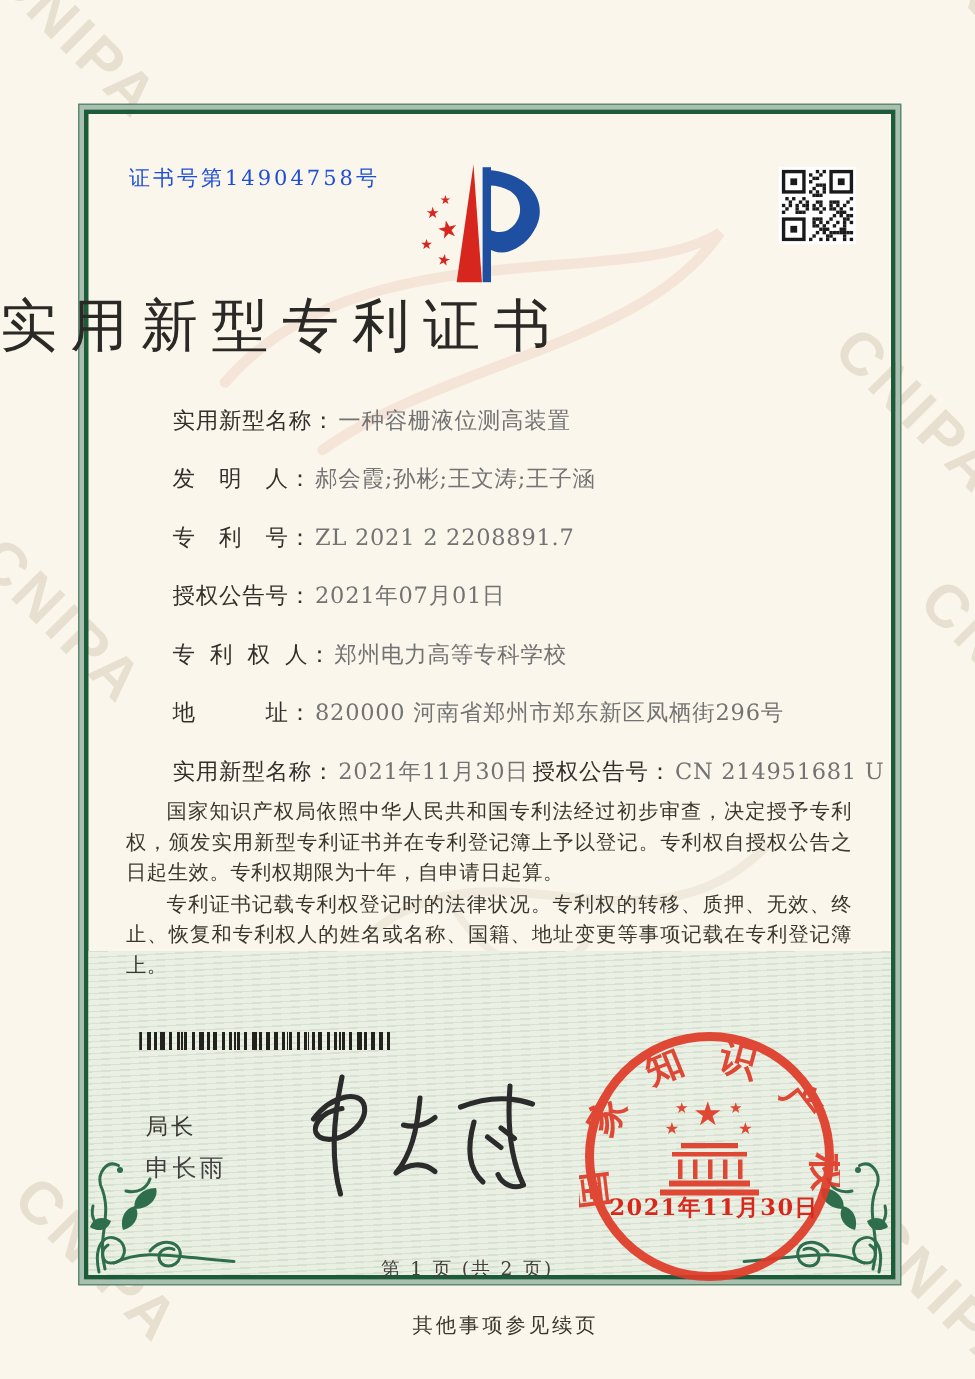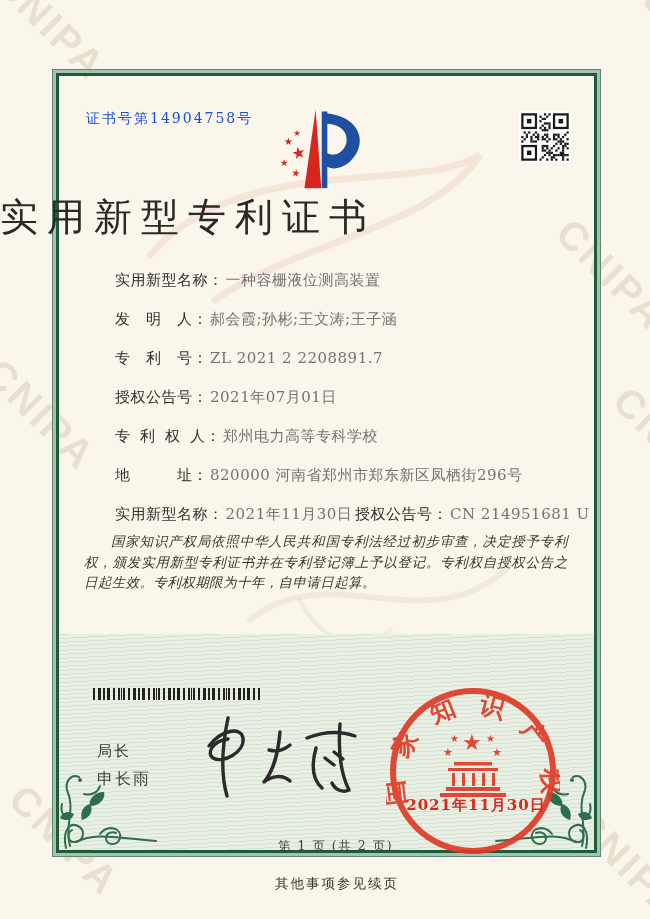--- a/index.html
+++ b/index.html
@@ -33,39 +33,39 @@
   .title{
     position:absolute;left:0;right:0;top:192px;text-align:left;
     font-size:38px;font-weight:400;letter-spacing:9px;color:#2b2925;z-index:2;
   }
   .field-row{position:absolute;left:90px;font-size:15px;letter-spacing:.5px;z-index:2;white-space:nowrap;}
   .field-label{color:#33302b;margin-left:25px;}
   .field-value{color:#737373;margin-left:2px;}
   .paragraphs{position:absolute;left:84px;top:531px;width:484px;z-index:2;}
   .paragraphs p{
     margin:0;font-size:13.5px;line-height:20.5px;letter-spacing:.4px;
-    text-indent:2em;text-align:justify;color:#3a372f;font-style:italic;
+    text-indent:2em;text-align:justify;color:#3a372f;
   }
   .barcode{
     position:absolute;left:93px;top:688px;width:167px;height:12px;z-index:3;
     background:
       repeating-linear-gradient(90deg,#23211e 0 2px,transparent 2px 5px),
       repeating-linear-gradient(90deg,#23211e 0 1px,transparent 1px 7px);
   }
   .signer-title{position:absolute;left:97px;top:742px;font-size:15px;color:#3a3832;z-index:3;letter-spacing:2px;}
   .signer-name{position:absolute;left:97px;top:769px;font-size:16px;color:#404040;z-index:3;letter-spacing:2px;}
   .signature-svg{position:absolute;left:183px;top:710px;z-index:3;}
   .seal-svg{position:absolute;left:386px;top:684px;z-index:5;opacity:.92;}
   .seal-date{
     position:absolute;left:394px;top:796px;width:164px;text-align:center;z-index:6;
     font-size:15px;font-weight:700;color:#d8281c;letter-spacing:1px;white-space:nowrap;
   }
   .page-indicator{
     position:absolute;left:53px;width:517px;top:838px;text-align:center;
-    font-size:12.5px;letter-spacing:1.5px;color:#44413a;z-index:4;margin-left:24px;
+    font-size:12.5px;letter-spacing:1.5px;color:#44413a;z-index:4;
   }
   .continuation-note{
     position:absolute;left:0;right:0;top:875px;text-align:center;
     font-size:13.5px;letter-spacing:2px;color:#3a372f;z-index:2;margin-left:24px;
   }
   .flourish{position:absolute;top:768px;z-index:2;}
   .flourish.left{left:58px;}
   .flourish.right{left:494px;transform:scaleX(-1);}
   .logo-svg{position:absolute;left:277px;top:104px;z-index:2;}
   .qr-svg{position:absolute;left:519px;top:111px;z-index:2;}
@@ -284,20 +284,21 @@
 </div>
 <div class="field-row" style="top:505px;">
   <span class="field-label">实用新型名称：</span><span class="field-value">2021年11月30日</span>
 </div>
 <div class="field-row" style="left:330px;top:505px;">
   <span class="field-label">授权公告号：</span><span class="field-value">CN 214951681 U</span>
 </div>
 
 <div class="paragraphs">
   <p>国家知识产权局依照中华人民共和国专利法经过初步审查，决定授予专利权，颁发实用新型专利证书并在专利登记簿上予以登记。专利权自授权公告之日起生效。专利权期限为十年，自申请日起算。</p>
+  <p>专利证书记载专利权登记时的法律状况。专利权的转移、质押、无效、终止、恢复和专利权人的姓名或名称、国籍、地址变更等事项记载在专利登记簿上。</p>
 </div>
 
 <div class="barcode"></div>
 
 <div class="signer-title">局长</div>
 <div class="signer-name">申长雨</div>
 <svg class="signature-svg" width="185" height="95" viewBox="0 0 185 95">
   <g fill="none" stroke="#2b2b2b" stroke-width="3.4" stroke-linecap="round" stroke-linejoin="round">
     <path d="M26,36 C38,20 58,16 60,28 C62,42 40,54 30,48 C23,43 30,31 45,29"></path>
     <path d="M45,8 C40,32 37,62 44,86"></path>

